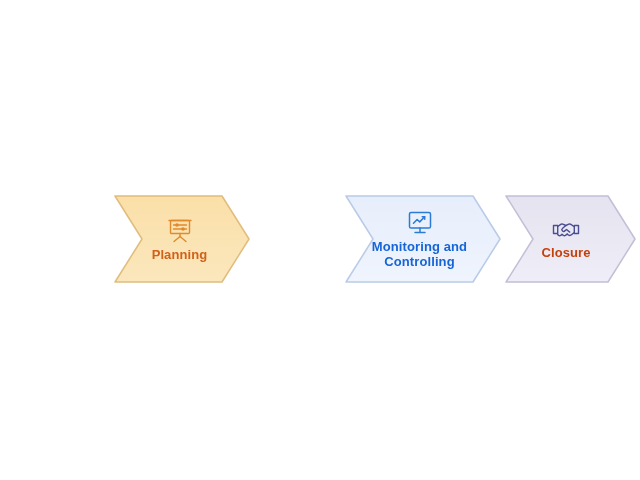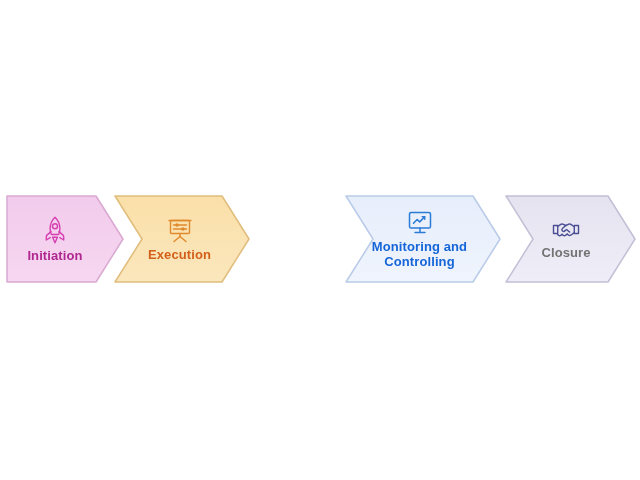--- a/index.html
+++ b/index.html
@@ -82,43 +82,20 @@
   #stage-2 .stage-content { padding-left: 14px; padding-right: 20px; }
   #stage-3 .stage-content { padding-left: 14px; padding-right: 22px; }
   #stage-4 .stage-content { padding-left: 14px; padding-right: 24px; }
 </style>
 </head>
 <body>
 
 <div id="process-flow">
   <div class="flow-row">
 
-    <div class="stage" id="stage-0">
-      <svg class="stage-shape" viewBox="0 0 122 94" preserveAspectRatio="none">
-        <defs>
-          <linearGradient id="grad0" x1="0" y1="0" x2="0" y2="1">
-            <stop offset="0%" stop-color="#f2cbec"></stop>
-            <stop offset="100%" stop-color="#f6d7f0"></stop>
-          </linearGradient>
-        </defs>
-        <path d="M3,4 L92,4 L119,47 L92,90 L3,90 Z" fill="url(#grad0)" stroke="#d9a9d2" stroke-width="1.5" stroke-linejoin="round"></path>
-      </svg>
-      <div class="stage-content">
-        <span class="stage-icon">
-          <svg width="26" height="30" viewBox="0 0 26 30" fill="none" stroke="#d63fb0" stroke-width="1.4" stroke-linecap="round" stroke-linejoin="round">
-            <path d="M13 2.2c3.2 3.1 4.9 7 4.9 11.2 0 2.4-.5 4.4-1.3 6.1H9.4C8.6 17.8 8.1 15.8 8.1 13.4c0-4.2 1.7-8.1 4.9-11.2z"></path>
-            <circle cx="13" cy="11.2" r="2.5"></circle>
-            <path d="M9.1 16.6 5.2 19.9c-.6.5-.9 1.2-.9 2V25l3.9-2.3"></path>
-            <path d="M16.9 16.6l3.9 3.3c.6.5.9 1.2.9 2V25l-3.9-2.3"></path>
-            <path d="M10.6 22.2h4.8l-2.4 5.6-2.4-5.6z"></path>
-          </svg>
-        </span>
-        <span class="stage-label" style="color:#b0278f">Initiation</span>
-      </div>
-    </div>
 
     <div class="stage" id="stage-1">
       <svg class="stage-shape" viewBox="0 0 139 94" preserveAspectRatio="none">
         <defs>
           <linearGradient id="grad1" x1="0" y1="0" x2="0" y2="1">
             <stop offset="0%" stop-color="#fadfa8"></stop>
             <stop offset="100%" stop-color="#fbe7bd"></stop>
           </linearGradient>
         </defs>
         <path d="M2,4 L109,4 L136,47 L109,90 L2,90 L29,47 Z" fill="url(#grad1)" stroke="#e0bd7c" stroke-width="1.5" stroke-linejoin="round"></path>
@@ -130,21 +107,21 @@
             <path d="M3 4.5h22"></path>
             <path d="M14 17.5v3"></path>
             <path d="M14 20.5 8 25.5"></path>
             <path d="M14 20.5 20 25.5"></path>
             <path d="M7.5 9h13"></path>
             <path d="M7.5 13h13"></path>
             <circle cx="11" cy="9" r="1.1" fill="#e08a2e"></circle>
             <circle cx="17" cy="13" r="1.1" fill="#e08a2e"></circle>
           </svg>
         </span>
-        <span class="stage-label" style="color:#d2601a">Execution</span>
+        <span class="stage-label" style="color:#d2601a">Planning</span>
       </div>
     </div>
 
 
     <div class="stage" id="stage-3">
       <svg class="stage-shape" viewBox="0 0 159 94" preserveAspectRatio="none">
         <defs>
           <linearGradient id="grad3" x1="0" y1="0" x2="0" y2="1">
             <stop offset="0%" stop-color="#e7eefb"></stop>
             <stop offset="100%" stop-color="#eff4fd"></stop>
@@ -182,18 +159,18 @@
           <svg width="30" height="24" viewBox="0 0 30 24" fill="none" stroke="#4a4e93" stroke-width="1.4" stroke-linecap="round" stroke-linejoin="round">
             <path d="M2.5 7.5h4.2v8H2.5z"></path>
             <path d="M27.5 7.5h-4.2v8h4.2z"></path>
             <path d="M6.7 8.5l3-2.1c.6-.4 1.4-.5 2.1-.2l3 1.3 3-1.3c.7-.3 1.5-.2 2.1.2l3.4 2.4"></path>
             <path d="M23.3 14.6l-3.6 2.6c-.6.4-1.4.4-2 0l-1.5-1.1"></path>
             <path d="M16.2 16.1l-1.8 1.3c-.6.4-1.4.4-2 0l-1.4-1"></path>
             <path d="M11 16.4l-1.3 1c-.6.4-1.4.4-2 0l-1-.8"></path>
             <path d="M14.8 7.5l-3.4 3c-.6.5-.7 1.4-.2 2l.3.4c.5.6 1.4.7 2 .2l2-1.6 3.2 2.6"></path>
           </svg>
         </span>
-        <span class="stage-label" style="color:#737373">Closure</span>
+        <span class="stage-label" style="color:#c2410c">Closure</span>
       </div>
     </div>
 
   </div>
 </div>
 
 </body></html>

